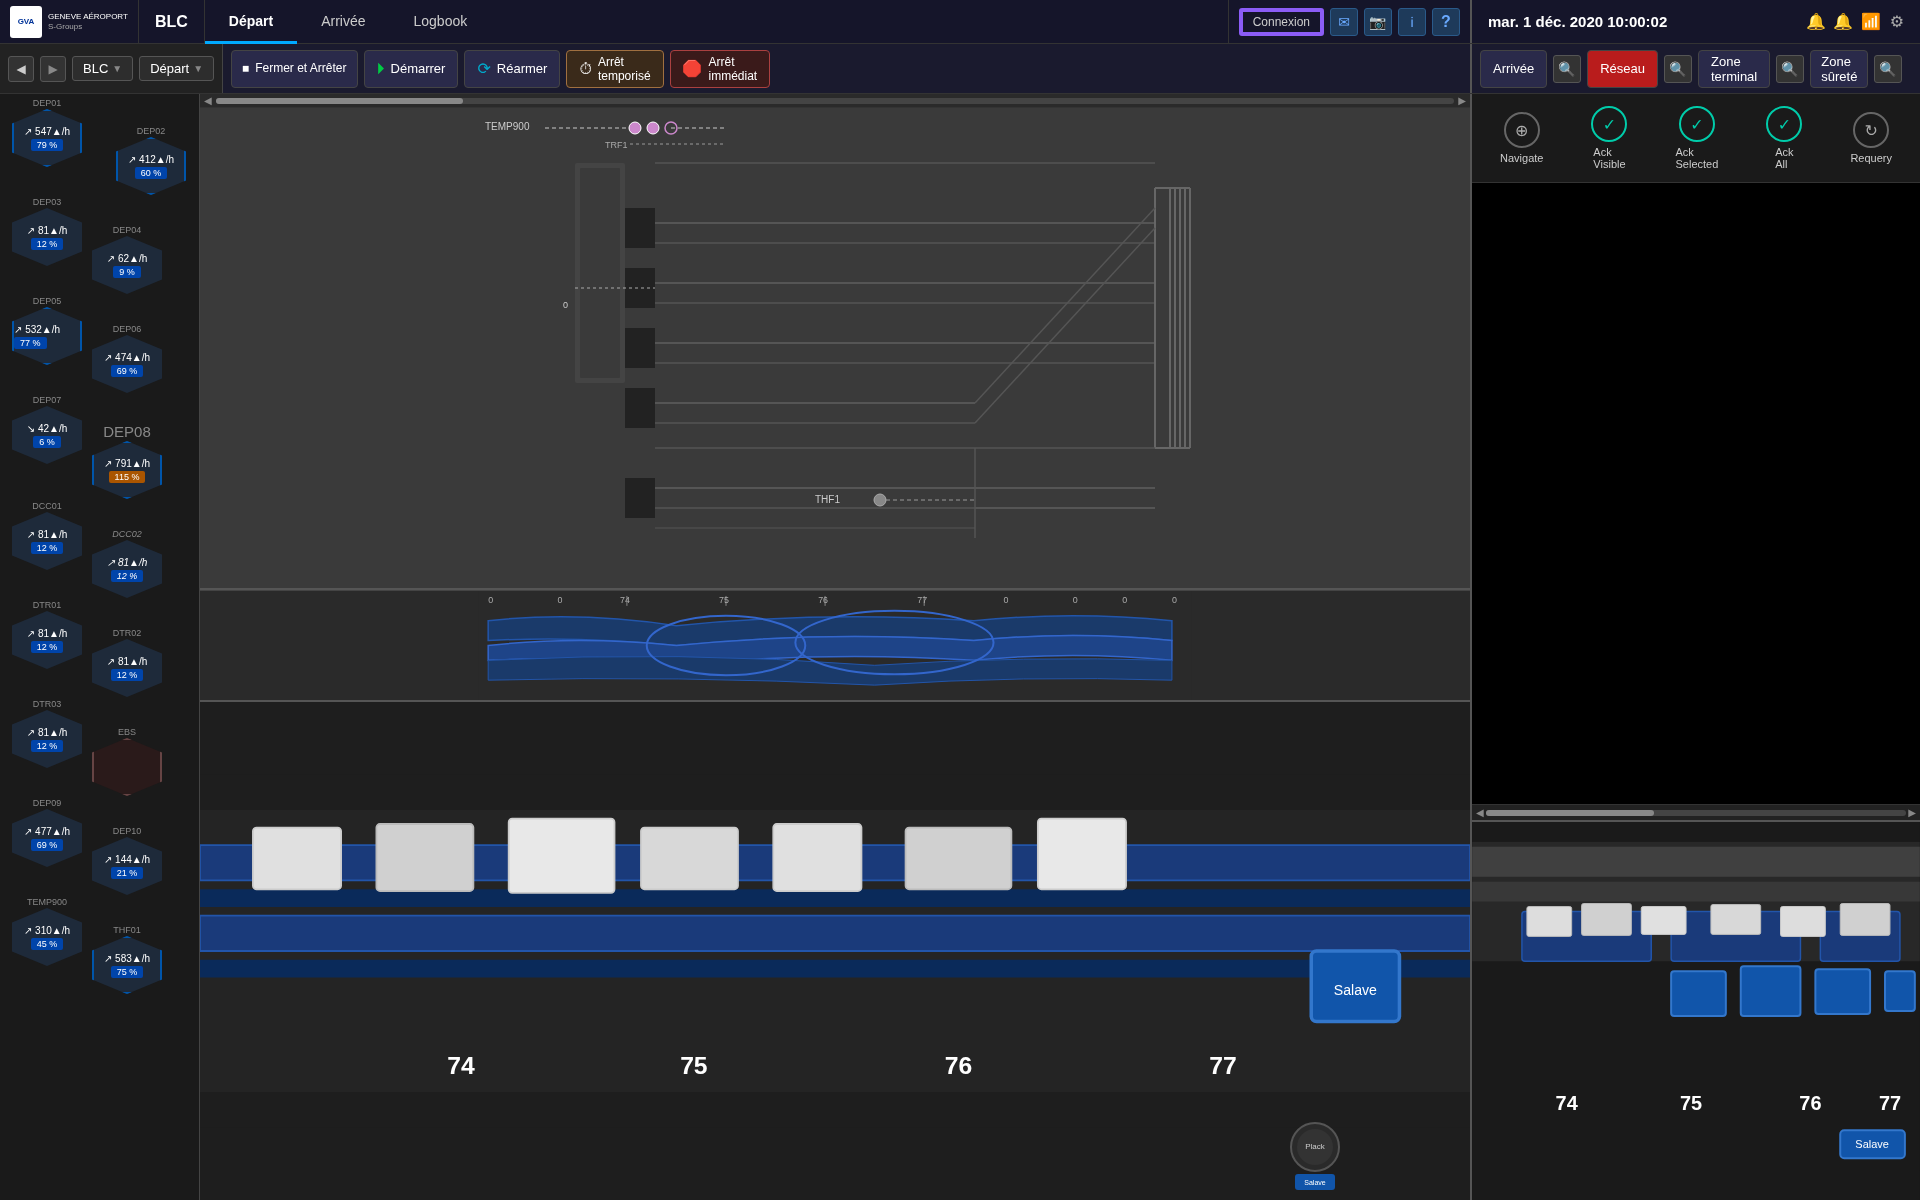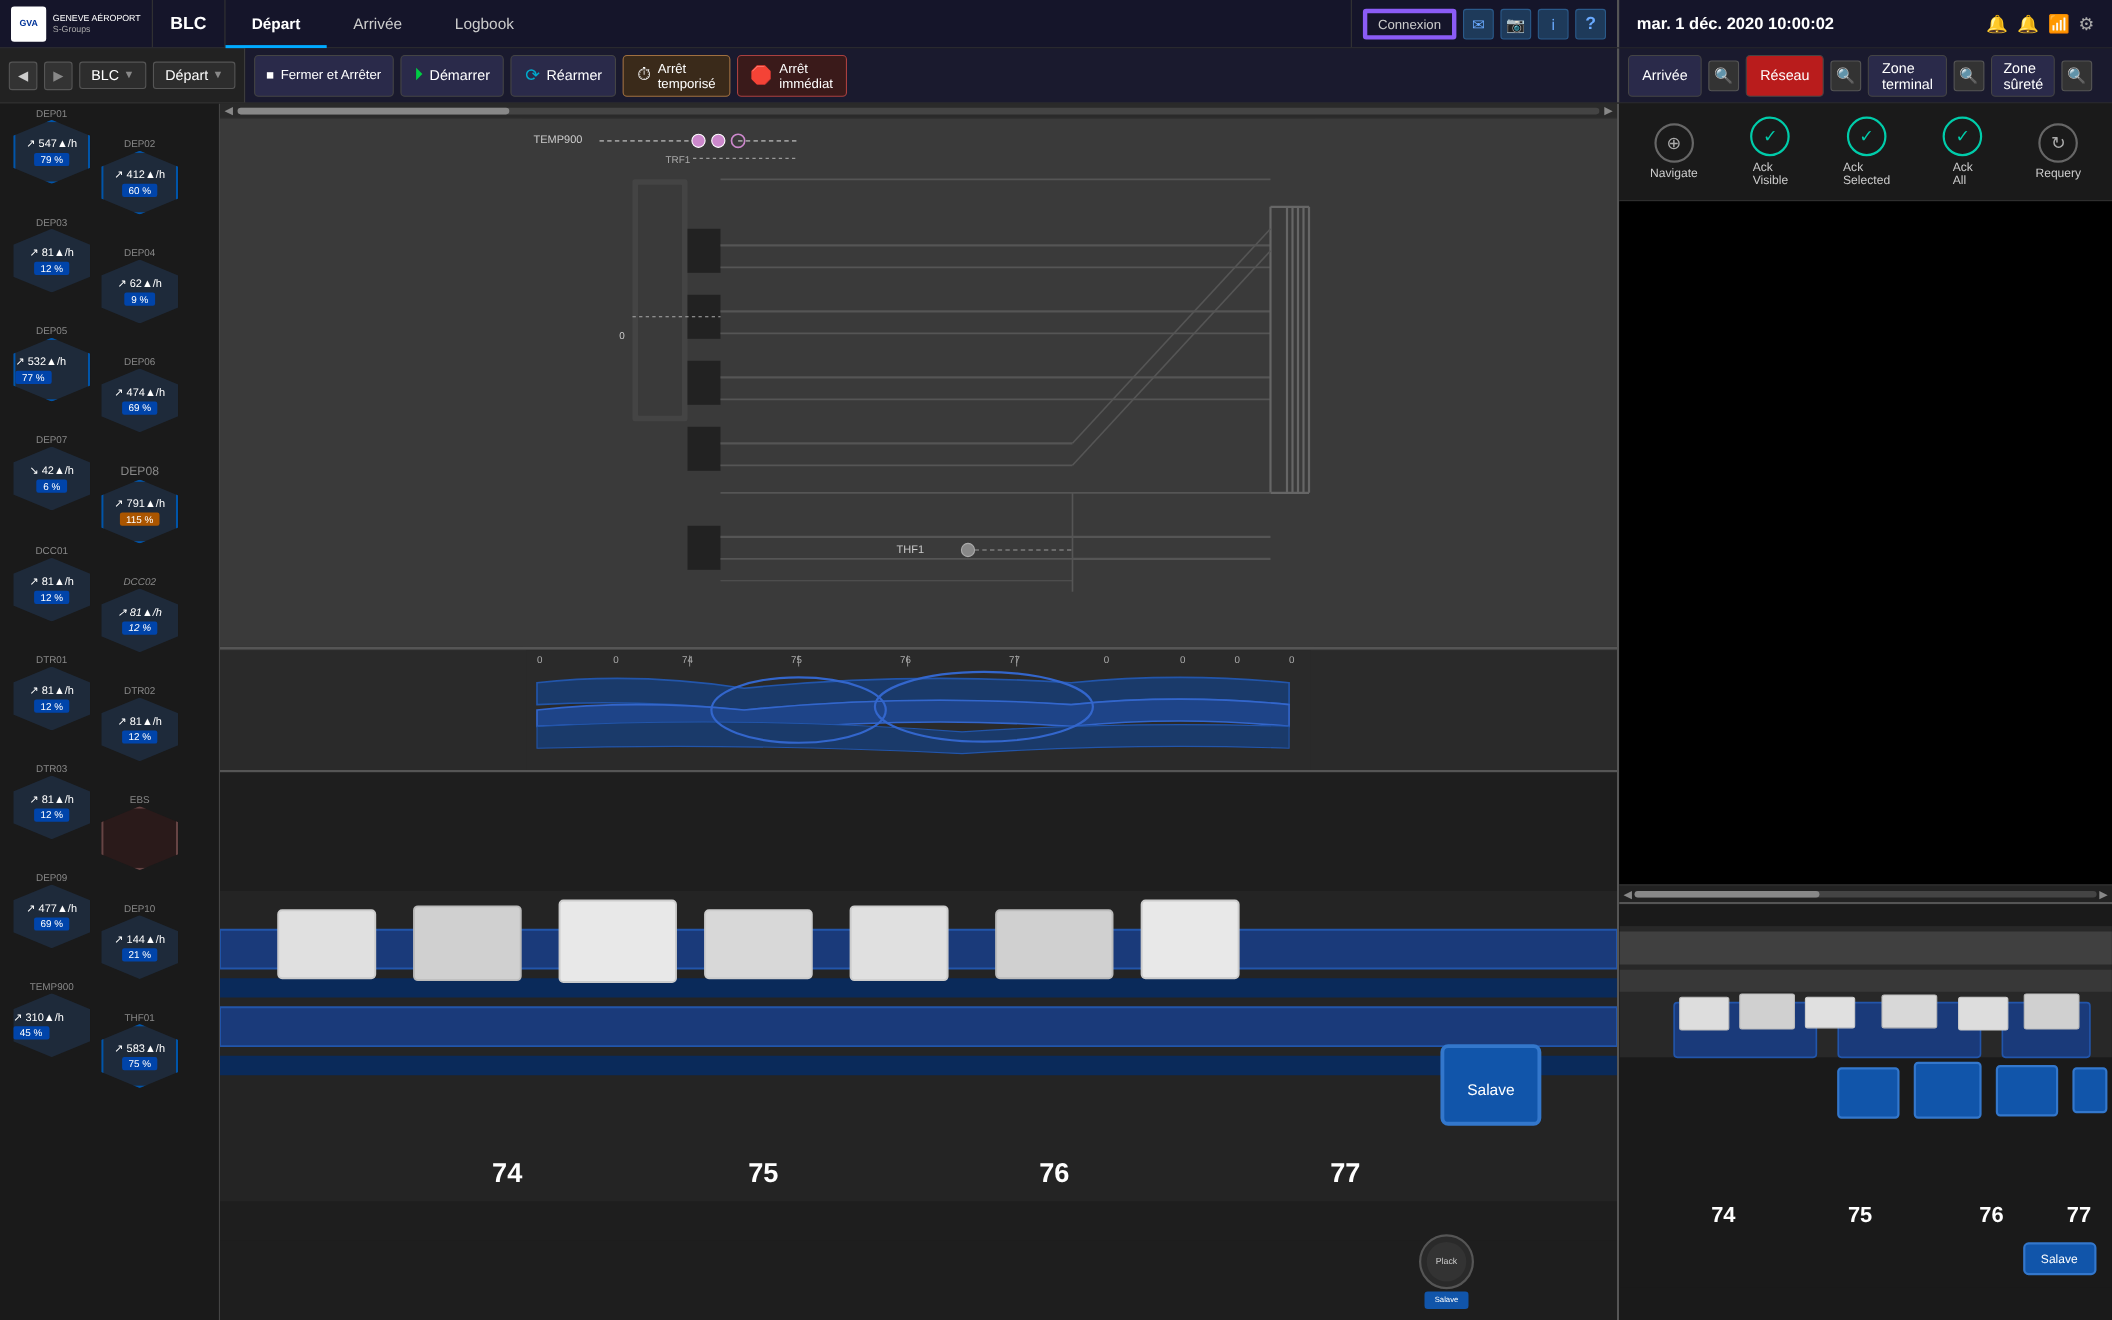--- a/index.html
+++ b/index.html
@@ -104,21 +104,21 @@
         <span>Zone<br>sûreté</span>
       </div>
       <div style="width:28px; height:28px; background:#333; border:1px solid #555; border-radius:3px; display:flex; align-items:center; justify-content:center; cursor:pointer; color:#aaa; font-size:14px;">🔍</div>
     </div>
   </div>
 
   <div style="display:flex; flex:1; overflow:hidden;">
 
     <div style="width:200px; background:#1a1a1a; overflow-y:auto; border-right:1px solid #444; flex-shrink:0; padding:4px 2px;">
 
-      <div style="display:flex; align-items:flex-start; margin-bottom:2px;">
+      <div style="display:flex; align-items:flex-start; margin-bottom:2px;gap:24px;">
         <div style="display:flex; flex-direction:column; align-items:center; width:90px;">
           <span style="font-size:9px; color:#888; margin-bottom:1px;">DEP01</span>
           <div style="width:70px; height:58px; background:#1e2a3a; clip-path:polygon(50% 0%,100% 25%,100% 75%,50% 100%,0% 75%,0% 25%); display:flex; flex-direction:column; align-items:center; justify-content:center; border:2px solid #0055aa; cursor:pointer;">
             <span style="font-size:10px; color:#fff;">↗ 547▲/h</span>
             <span style="font-size:9px; background:#0044aa; color:#fff; padding:1px 6px; border-radius:2px; margin-top:2px;">79 %</span>
           </div>
         </div>
         <div style="display:flex; flex-direction:column; align-items:center; width:90px; margin-top:28px; margin-left:-10px;">
           <span style="font-size:9px; color:#888; margin-bottom:1px;">DEP02</span>
           <div style="width:70px; height:58px; background:#1e2a3a; clip-path:polygon(50% 0%,100% 25%,100% 75%,50% 100%,0% 75%,0% 25%); display:flex; flex-direction:column; align-items:center; justify-content:center; border:2px solid #0055aa; cursor:pointer;">
@@ -164,21 +164,21 @@
 
       <div style="display:flex; align-items:flex-start; margin-bottom:2px;">
         <div style="display:flex; flex-direction:column; align-items:center; width:90px;">
           <span style="font-size:9px; color:#888; margin-bottom:1px;">DEP07</span>
           <div style="width:70px; height:58px; background:#1e2a3a; clip-path:polygon(50% 0%,100% 25%,100% 75%,50% 100%,0% 75%,0% 25%); display:flex; flex-direction:column; align-items:center; justify-content:center; cursor:pointer;">
             <span style="font-size:10px; color:#fff;">↘ 42▲/h</span>
             <span style="font-size:9px; background:#0044aa; color:#fff; padding:1px 6px; border-radius:2px; margin-top:2px;">6 %</span>
           </div>
         </div>
         <div style="display:flex; flex-direction:column; align-items:center; width:90px; margin-top:28px; margin-left:-10px;">
-          <span style="font-size:11px; color:#888; margin-bottom:1px;">DEP08</span>
+          <span style="font-size:15px; color:#888; margin-bottom:1px;">DEP08</span>
           <div style="width:70px; height:58px; background:#1e2a3a; clip-path:polygon(50% 0%,100% 25%,100% 75%,50% 100%,0% 75%,0% 25%); display:flex; flex-direction:column; align-items:center; justify-content:center; border:2px solid #0055aa; cursor:pointer;">
             <span style="font-size:10px; color:#fff;">↗ 791▲/h</span>
             <span style="font-size:9px; background:#aa5500; color:#fff; padding:1px 6px; border-radius:2px; margin-top:2px;">115 %</span>
           </div>
         </div>
       </div>
 
       <div style="display:flex; align-items:flex-start; margin-bottom:2px;">
         <div style="display:flex; flex-direction:column; align-items:center; width:90px;">
           <span style="font-size:9px; color:#888; margin-bottom:1px;">DCC01</span>
@@ -241,21 +241,21 @@
           <div style="width:70px; height:58px; background:#1e2a3a; clip-path:polygon(50% 0%,100% 25%,100% 75%,50% 100%,0% 75%,0% 25%); display:flex; flex-direction:column; align-items:center; justify-content:center; cursor:pointer;">
             <span style="font-size:10px; color:#fff;">↗ 144▲/h</span>
             <span style="font-size:9px; background:#0044aa; color:#fff; padding:1px 6px; border-radius:2px; margin-top:2px;">21 %</span>
           </div>
         </div>
       </div>
 
       <div style="display:flex; align-items:flex-start; margin-bottom:2px;">
         <div style="display:flex; flex-direction:column; align-items:center; width:90px;">
           <span style="font-size:9px; color:#888; margin-bottom:1px;">TEMP900</span>
-          <div style="width:70px; height:58px; background:#1e2a3a; clip-path:polygon(50% 0%,100% 25%,100% 75%,50% 100%,0% 75%,0% 25%); display:flex; flex-direction:column; align-items:flex-start; justify-content:center; cursor:pointer;">
+          <div style="width:70px; height:58px; background:#1e2a3a; clip-path:polygon(50% 0%,100% 25%,100% 75%,50% 100%,0% 75%,0% 25%); display:flex; flex-direction:column; align-items:center; justify-content:center; cursor:pointer;">
             <span style="font-size:10px; color:#fff;">↗ 310▲/h</span>
             <span style="font-size:9px; background:#0044aa; color:#fff; padding:1px 6px; border-radius:2px; margin-top:2px;">45 %</span>
           </div>
         </div>
         <div style="display:flex; flex-direction:column; align-items:center; width:90px; margin-top:28px; margin-left:-10px;">
           <span style="font-size:9px; color:#888; margin-bottom:1px;">THF01</span>
           <div style="width:70px; height:58px; background:#1e2a3a; clip-path:polygon(50% 0%,100% 25%,100% 75%,50% 100%,0% 75%,0% 25%); display:flex; flex-direction:column; align-items:center; justify-content:center; border:2px solid #0055aa; cursor:pointer;">
             <span style="font-size:10px; color:#fff;">↗ 583▲/h</span>
             <span style="font-size:9px; background:#0044aa; color:#fff; padding:1px 6px; border-radius:2px; margin-top:2px;">75 %</span>
           </div>

